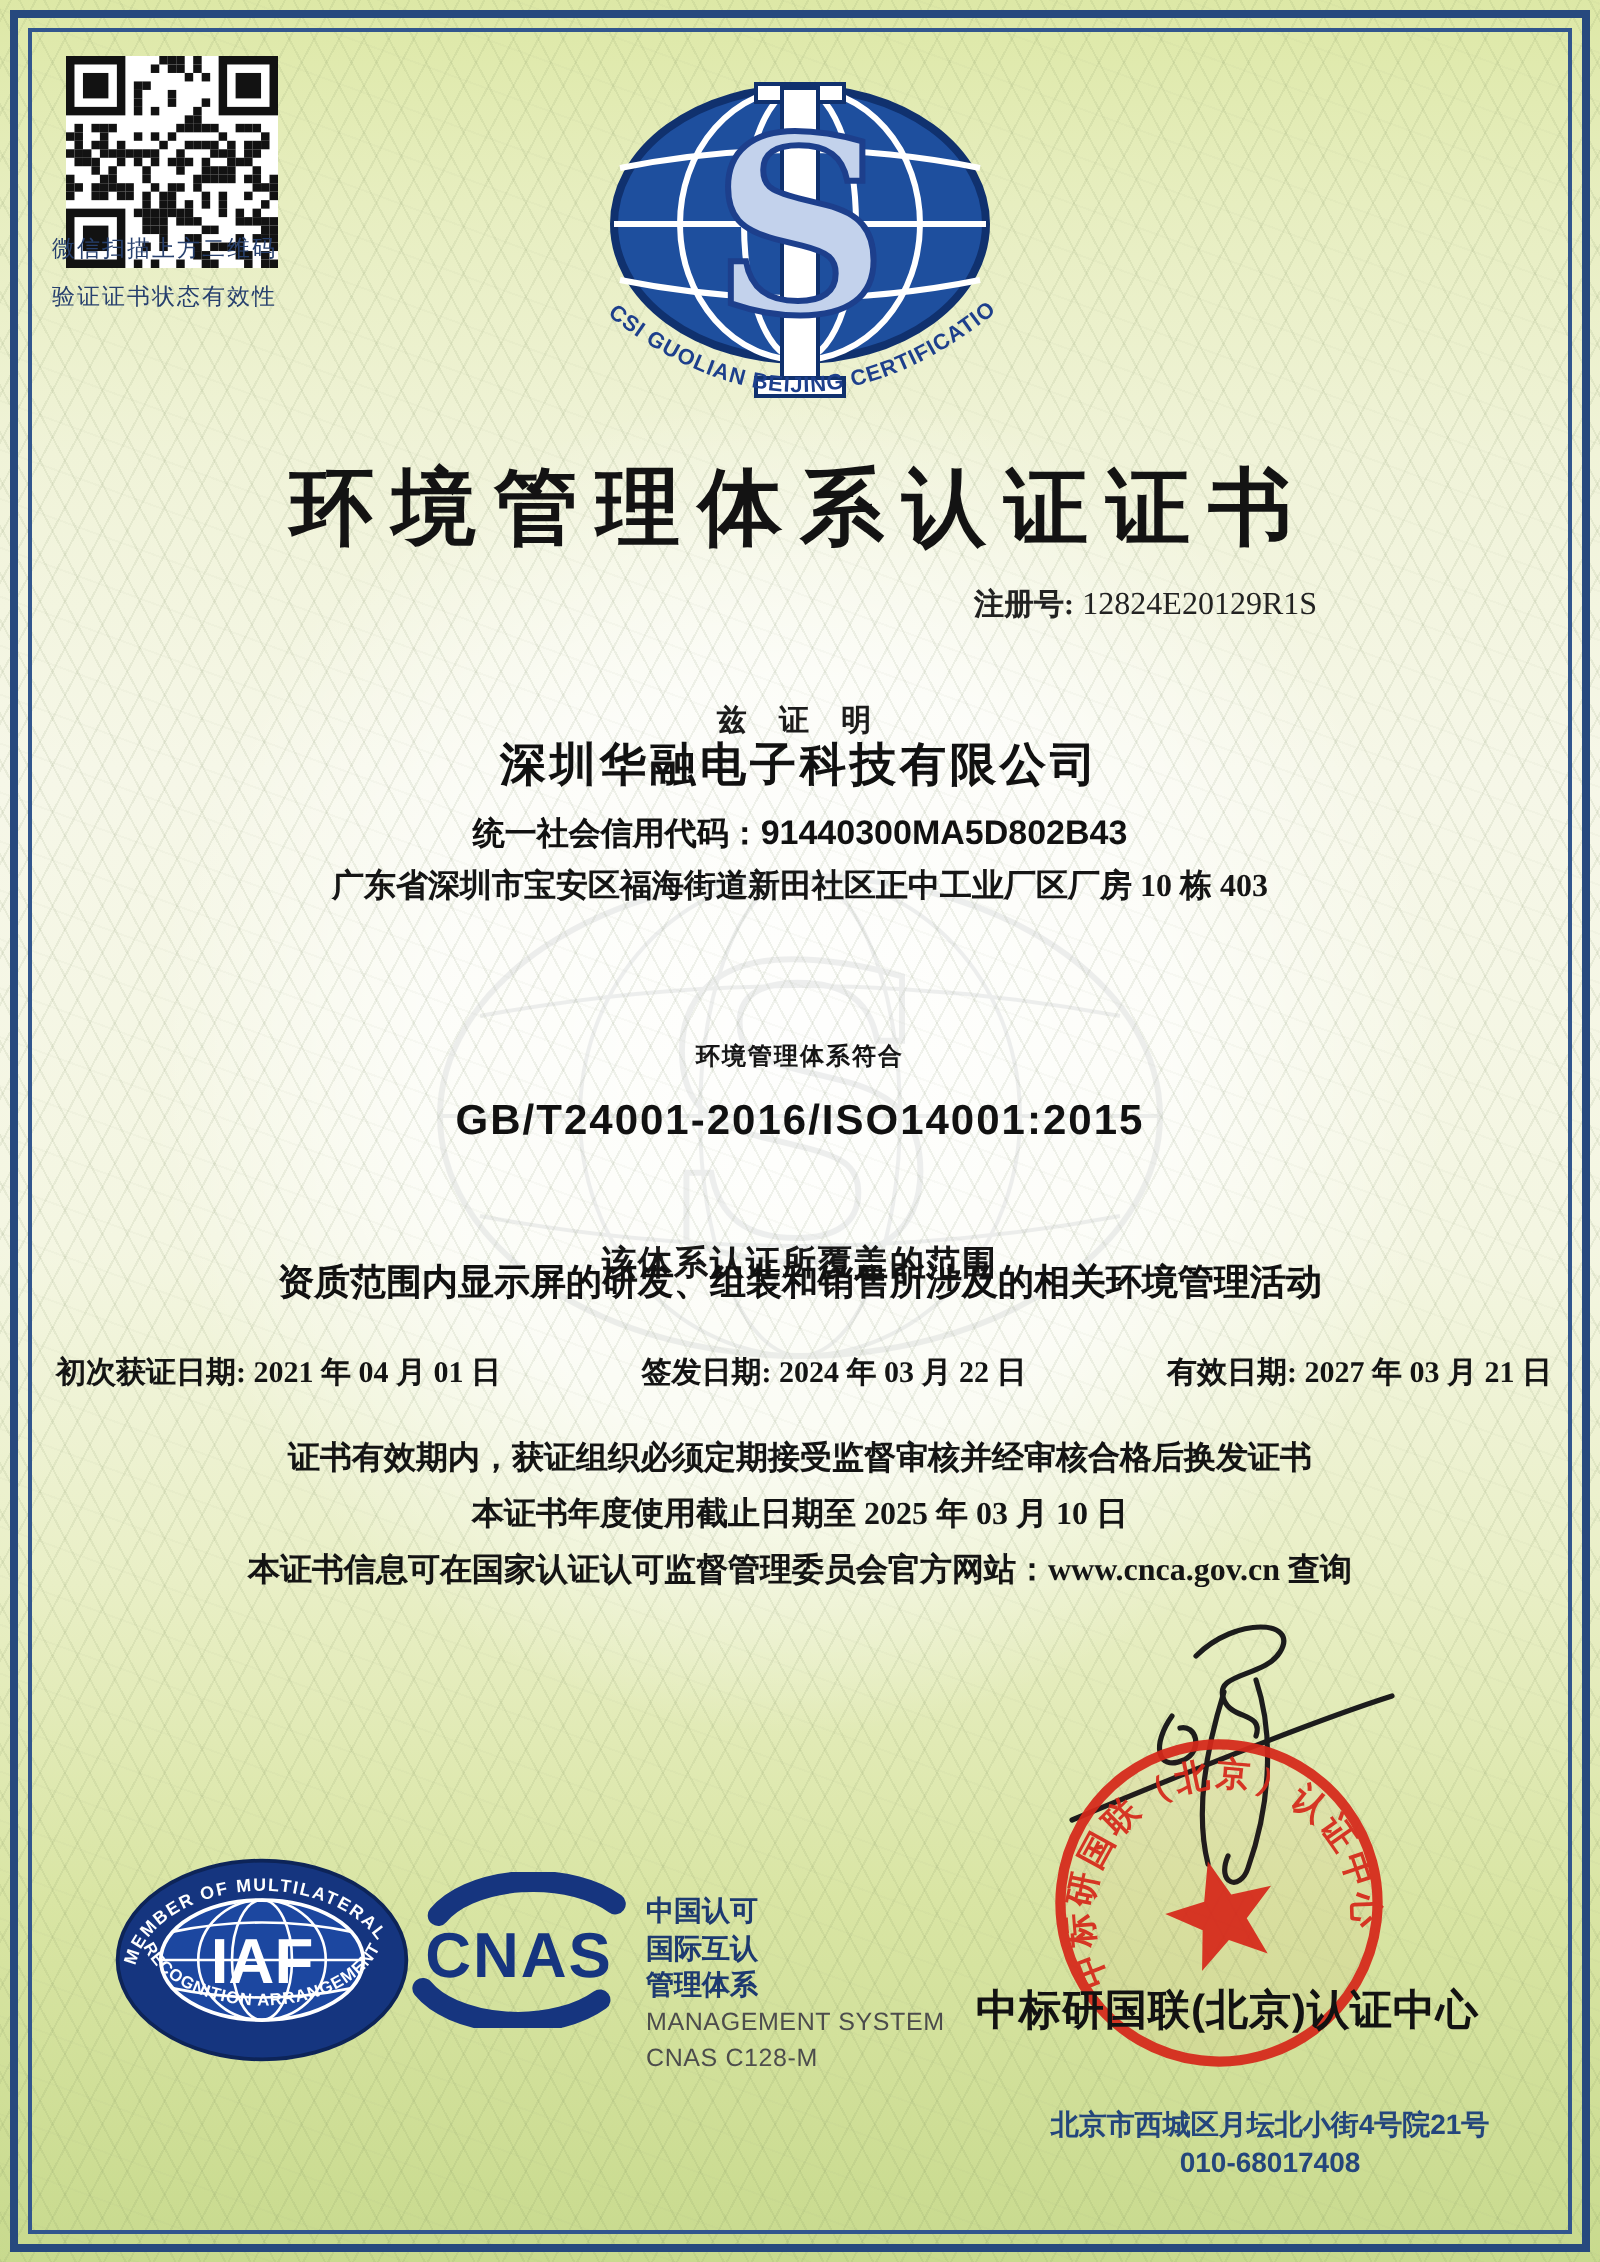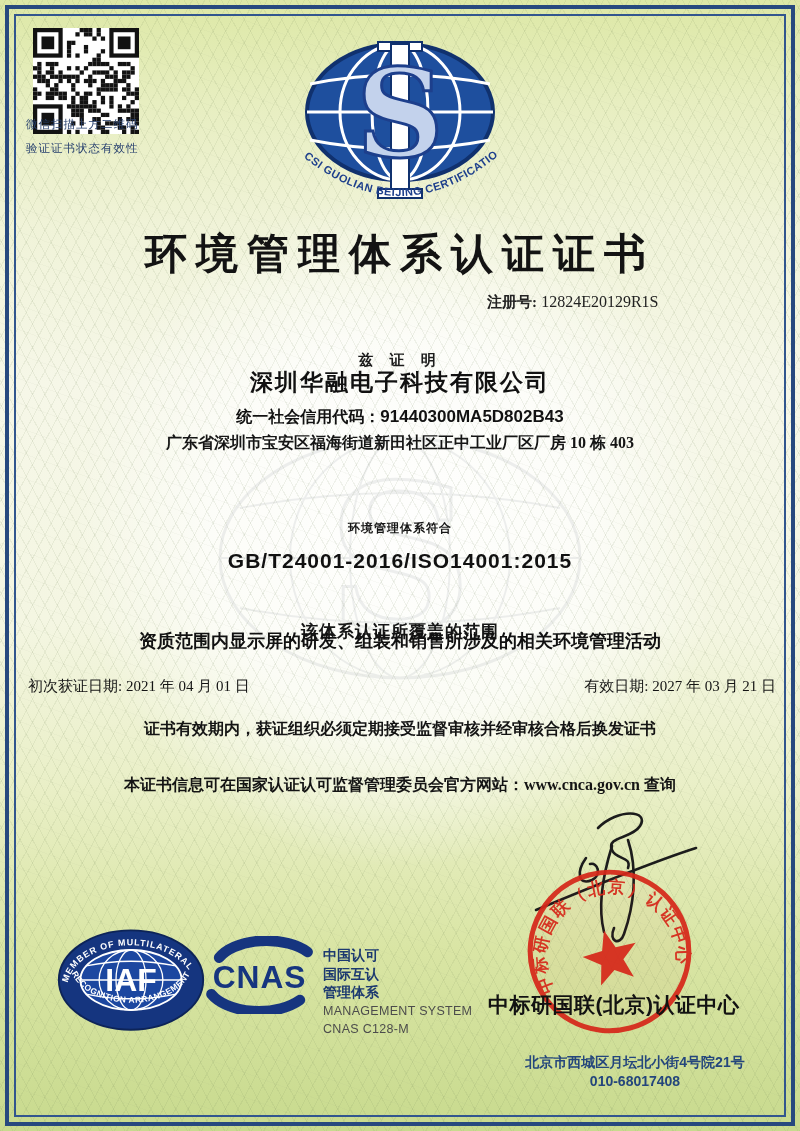--- a/index.html
+++ b/index.html
@@ -31,21 +31,21 @@
   .certify{top:315px;font-size:15px;font-weight:bold;color:#1c1c1c;letter-spacing:6px;margin-top:36px;}
   .company{top:367px;font-size:23px;font-weight:bold;color:#111;letter-spacing:2px;}
   .credit{top:407px;font-size:16px;color:#111;}
   .credit .lbl{font-family:Liberation Mono, monospace;font-weight:bold;}
   .credit .code{font-weight:bold;font-size:17px;}
   .addr{top:433px;font-size:16px;font-weight:bold;color:#151515;font-family:"Liberation Serif",serif;}
   .conform{top:520px;font-size:12px;font-weight:bold;color:#161616;letter-spacing:1px;}
   .standard{top:549px;font-size:21px;font-weight:bold;color:#111;letter-spacing:1px;}
   .scopehead{top:620px;font-size:17px;font-weight:bold;color:#161616;letter-spacing:1px;}
   .scope{top:629px;font-size:18px;font-weight:bold;color:#111;}
-  .dates{top:677px;left:28px;right:24px;display:flex;justify-content:space-between;font-size:15px;font-weight:normal;color:#141414;}
+  .dates{top:677px;left:28px;right:24px;display:flex;justify-content:space-between;font-size:15px;font-weight:bold;color:#141414;}
   .note{font-size:16px;font-weight:bold;color:#141414;}
   .n0{top:719px;}
   .n1{top:747px;}
   .n2{top:775px;}
   .center-name{left:488px;top:991px;font-size:21px;font-weight:bold;color:#121212;letter-spacing:.5px;text-align:right;}
   .cnas-text{left:323px;top:946px;line-height:18.5px;}
   .cnas-text .cn{font-size:14px;font-weight:bold;color:#1d3a70;}
   .cnas-text .en{font-size:12.5px;font-weight:normal;color:#4c4c4c;letter-spacing:.3px;}
   .baddr{left:478px;top:1053px;width:314px;text-align:center;color:#24467c;font-weight:bold;font-size:14px;line-height:19px;}
   .watermark{left:205px;top:423px;opacity:.16;}
@@ -320,26 +320,31 @@
   <div class="abs center standard">GB/T24001-2016/ISO14001:2015</div>
   <div class="abs center scopehead">该体系认证所覆盖的范围</div>
   <div class="abs center scope">资质范围内显示屏的研发、组装和销售所涉及的相关环境管理活动</div>
 
   <div class="abs dates serif">
     <span>
       <span>初次获证日期:</span>
       <span>2021 年 04 月 01 日</span>
     </span>
     <span>
+      <span>签发日期:</span>
+      <span>2024 年 03 月 22 日</span>
+    </span>
+    <span>
       <span>有效日期:</span>
       <span>2027 年 03 月 21 日</span>
     </span>
   </div>
 
   <div class="abs center note n0 serif">证书有效期内，获证组织必须定期接受监督审核并经审核合格后换发证书</div>
+  <div class="abs center note n1 serif">本证书年度使用截止日期至 2025 年 03 月 10 日</div>
   <div class="abs center note n2 serif">本证书信息可在国家认证认可监督管理委员会官方网站：www.cnca.gov.cn 查询</div>
 
   <div class="abs" style="left:528px;top:806px;">
     <svg width="180" height="145" viewBox="0 0 180 145">
       <g fill="none" stroke="#1c1c1c" stroke-width="2.6" stroke-linecap="round">
         <path d="M 70,22 C 90,2 122,4 112,20 C 104,33 78,30 84,44 C 88,54 104,50 100,62"></path>
         <path d="M 84,40 C 74,72 70,102 76,126"></path>
         <path d="M 100,34 C 110,64 106,100 96,128 C 92,140 80,136 86,122"></path>
         <path d="M 58,52 C 48,66 50,80 64,74 C 74,69 70,56 62,58"></path>
         <path d="M 8,104 C 56,84 124,56 168,42"></path>

